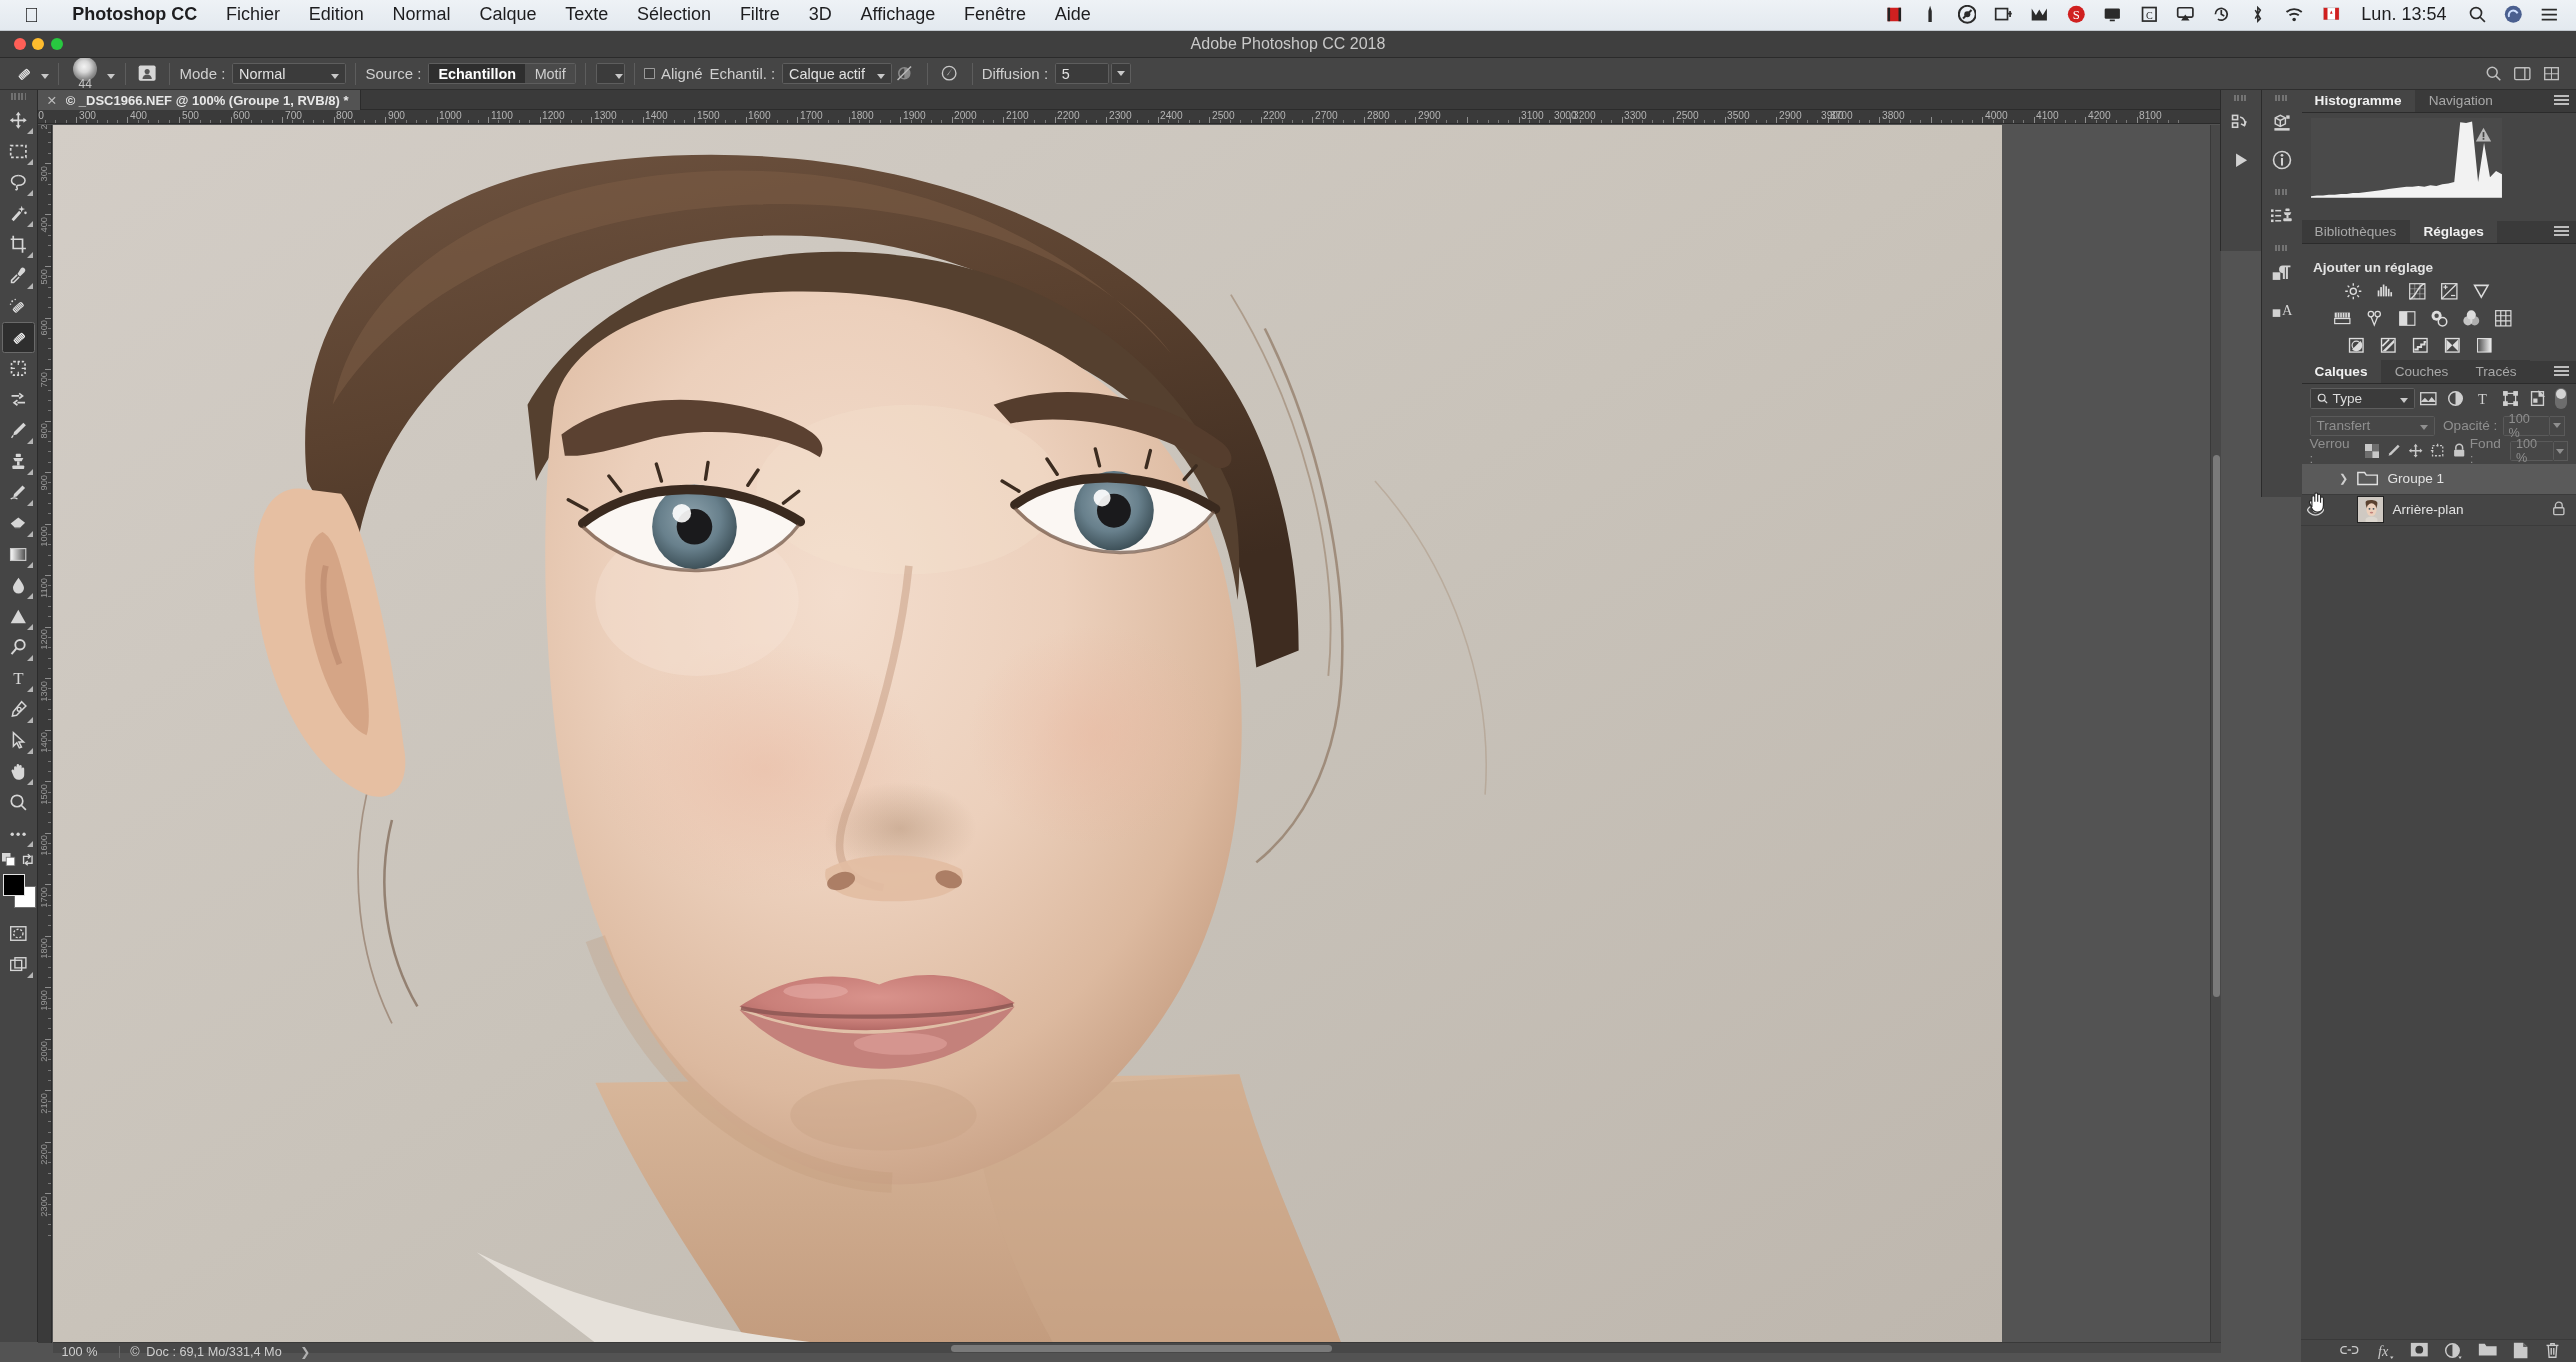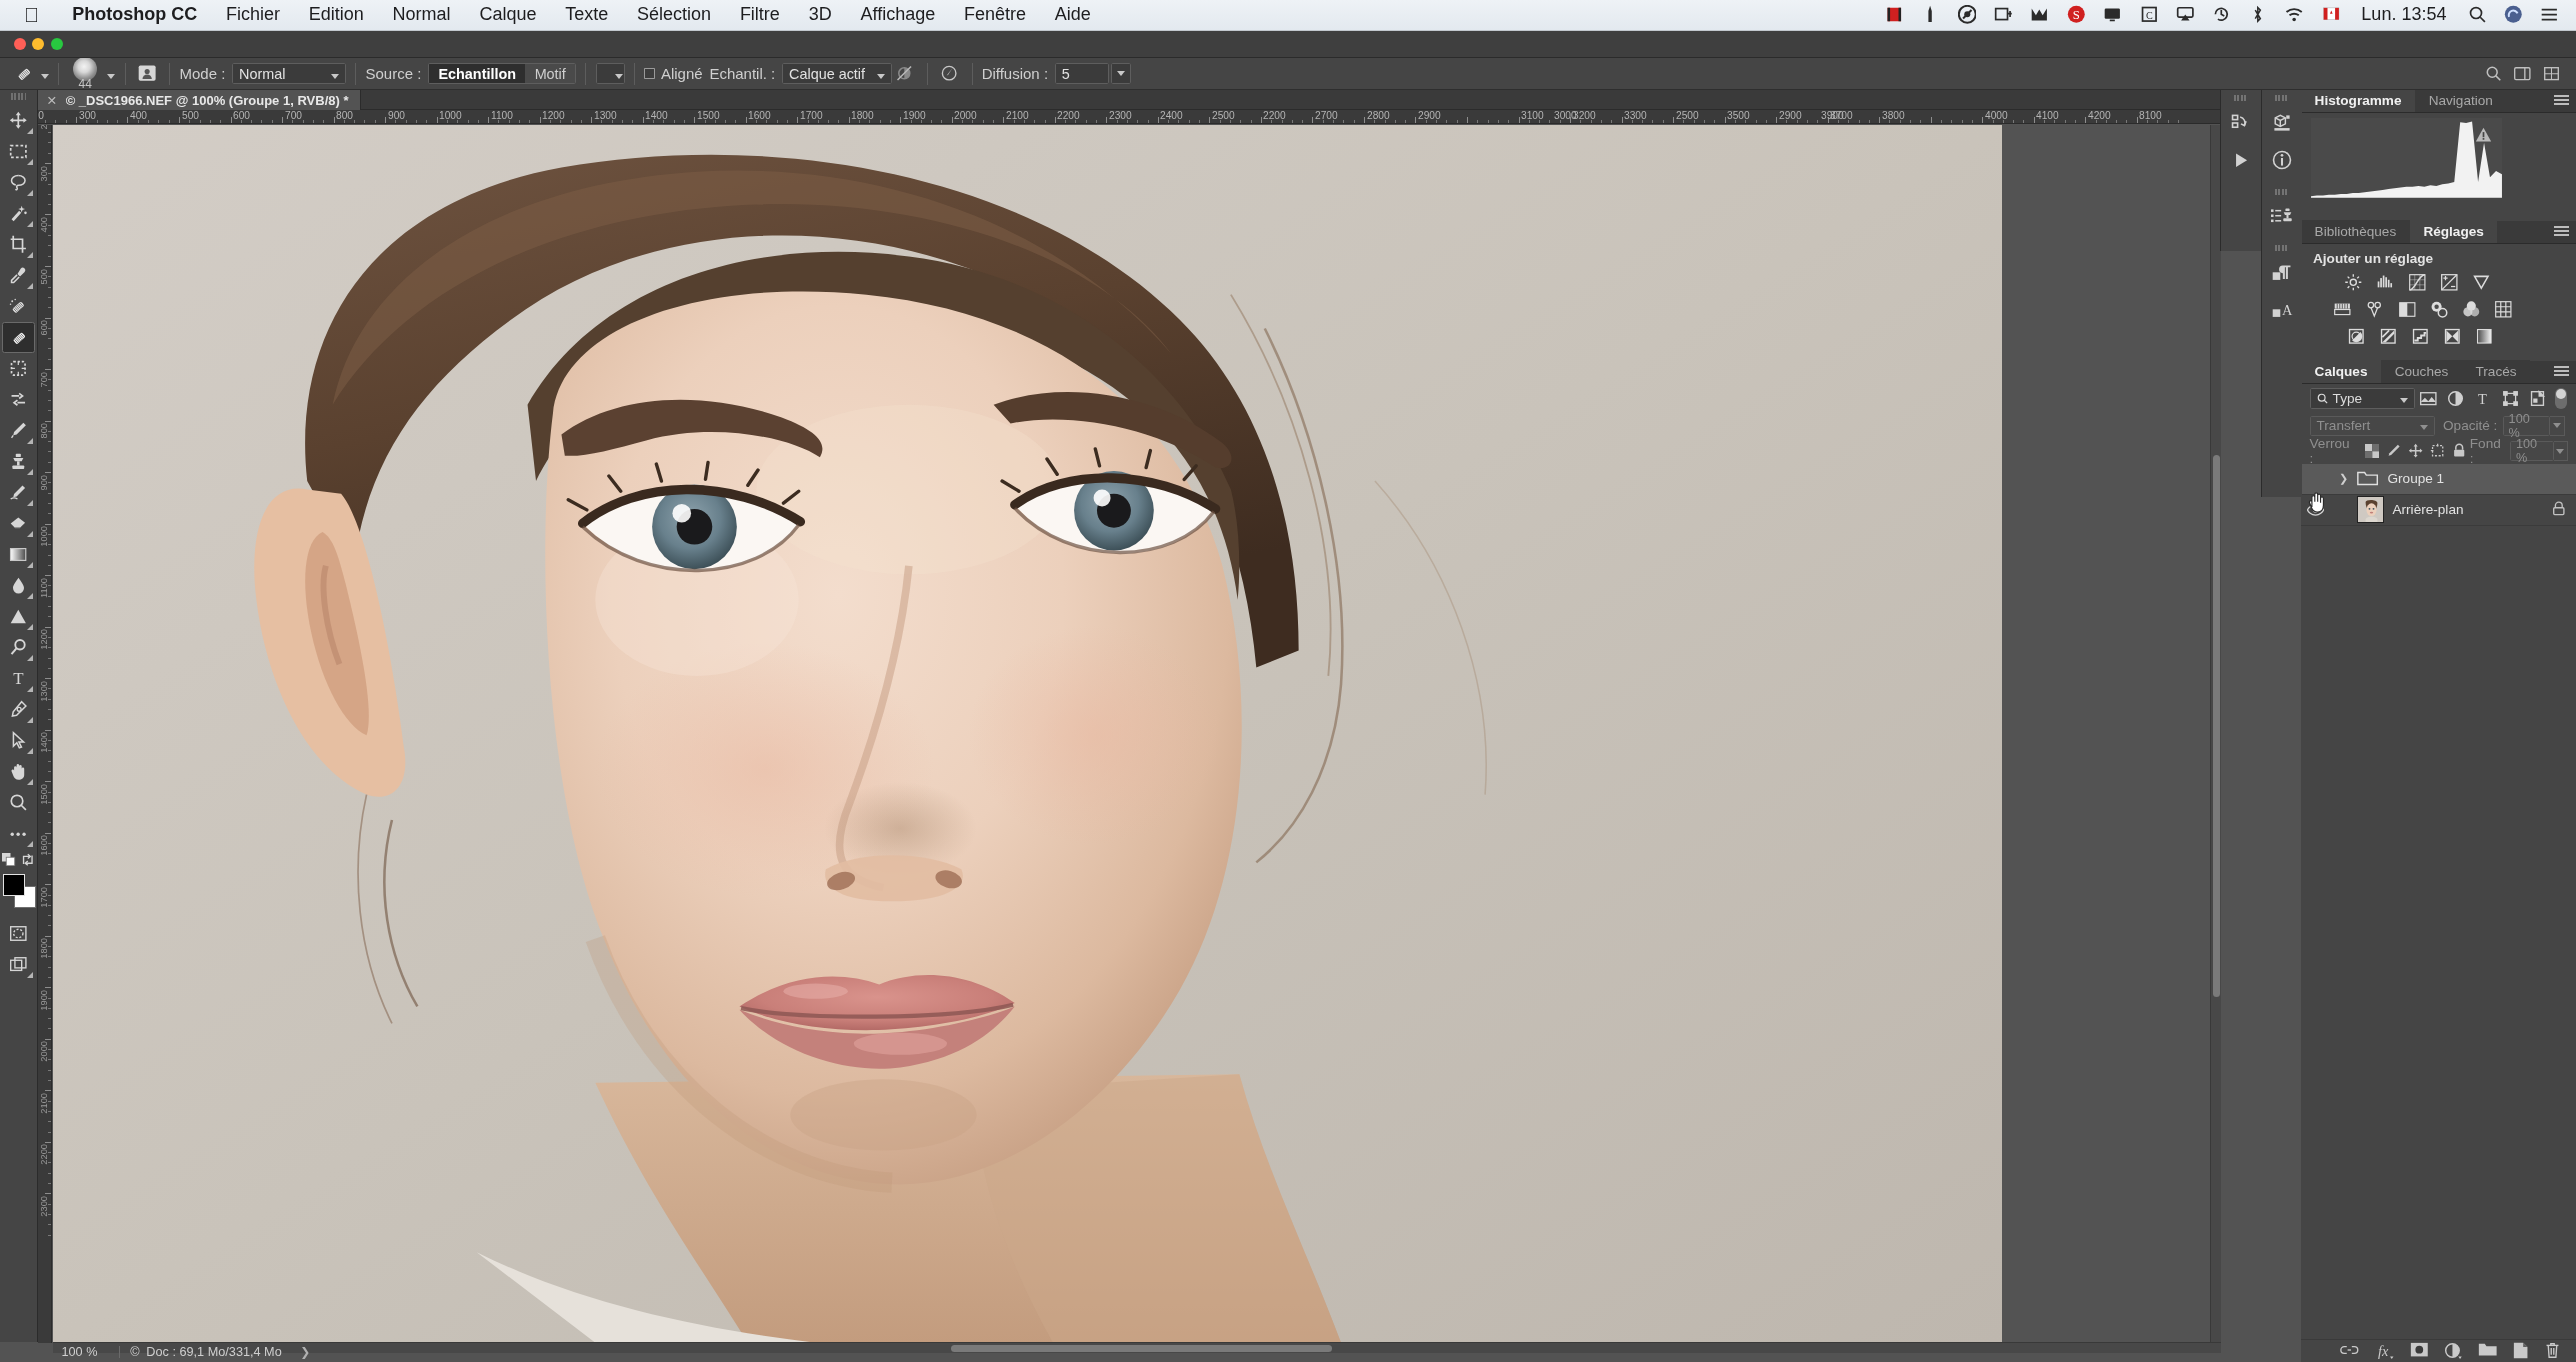--- a/index.html
+++ b/index.html
@@ -133,21 +133,21 @@
     color:#a8a8a8; background:#3a3a3a; }
   .ptab.on { background:#454545; color:#f0f0f0; font-weight:bold; }
   .pmenu { position:absolute; right:6.8px; top:5.1px; width:15.3px; height:12px;
     background-image:repeating-linear-gradient(180deg,#bdbdbd 0 1.7px,transparent 1.7px 4.2px); }
 
   #histoBody { padding:5.1px 10.2px 0 10.2px; }
   #histoCanvas { position:relative; width:191px; height:80px; background:#4a4a4a; }
   #histoCanvas svg { position:absolute; inset:0; }
   .warn { position:absolute; right:10.2px; top:8.5px; width:17px; height:15.3px; }
 
-  #adjBody { padding:6.8px 0 0 12px; }
+  #adjBody { padding:6.8px 0 0 12px;margin-top:9px; }
   #adjBody .ttl { font-size:13.6px; color:#e3e3e3; font-weight:bold; margin-bottom:6px; }
   .adjrow { display:flex; gap:10.2px; margin-bottom:6.8px; }
   .adjic { width:22px; height:20.3px; display:flex; align-items:center; justify-content:center;
     color:#dcdcdc; }
   .adjrow.r1 { padding-left:29px; }
   .adjrow.r2 { padding-left:18.6px; }
   .adjrow.r3 { padding-left:32px; }
 
   
   #layersBody { font-size:13.6px; color:#cfcfcf; }
@@ -306,20 +306,21 @@
     </div>
   </div>
 </div>
 
 <div id="titlebar">
   <div class="traffic">
     <div class="dot d1"></div>
     <div class="dot d2"></div>
     <div class="dot d3"></div>
   </div>
+  <div class="tt">Adobe Photoshop CC 2018</div>
 </div>
 
 <div id="optbar">
   <div style="width:6.8px"></div>
   <div class="tool-ic">
     <svg width="22" height="22" viewBox="0 0 26 26">
       <g transform="rotate(-42 13 13)">
           <rect x="6" y="10" width="14" height="7" rx="2" fill="#e6e6e6"></rect>
       <path d="M8 10.5 v6 M10 10.5 v6 M12 10.5 v6 M14 10.5 v6 M16 10.5 v6 M18 10.5 v6" stroke="#7a7a7a" stroke-width="1"></path>
         </g>

